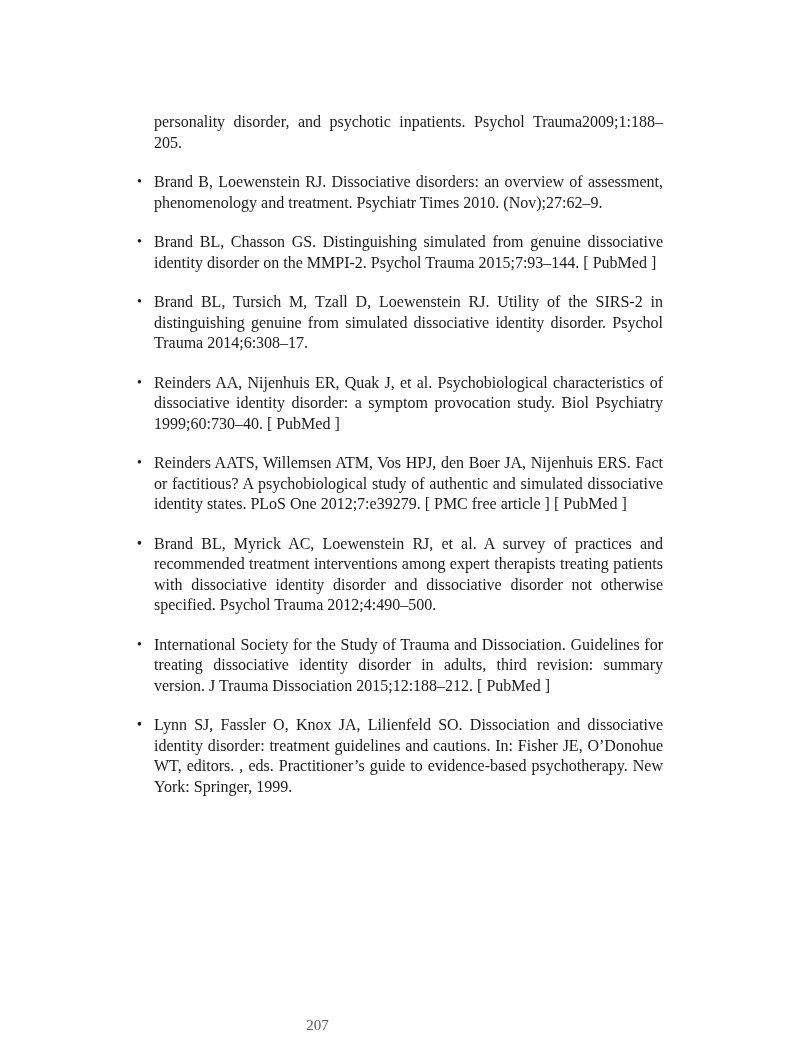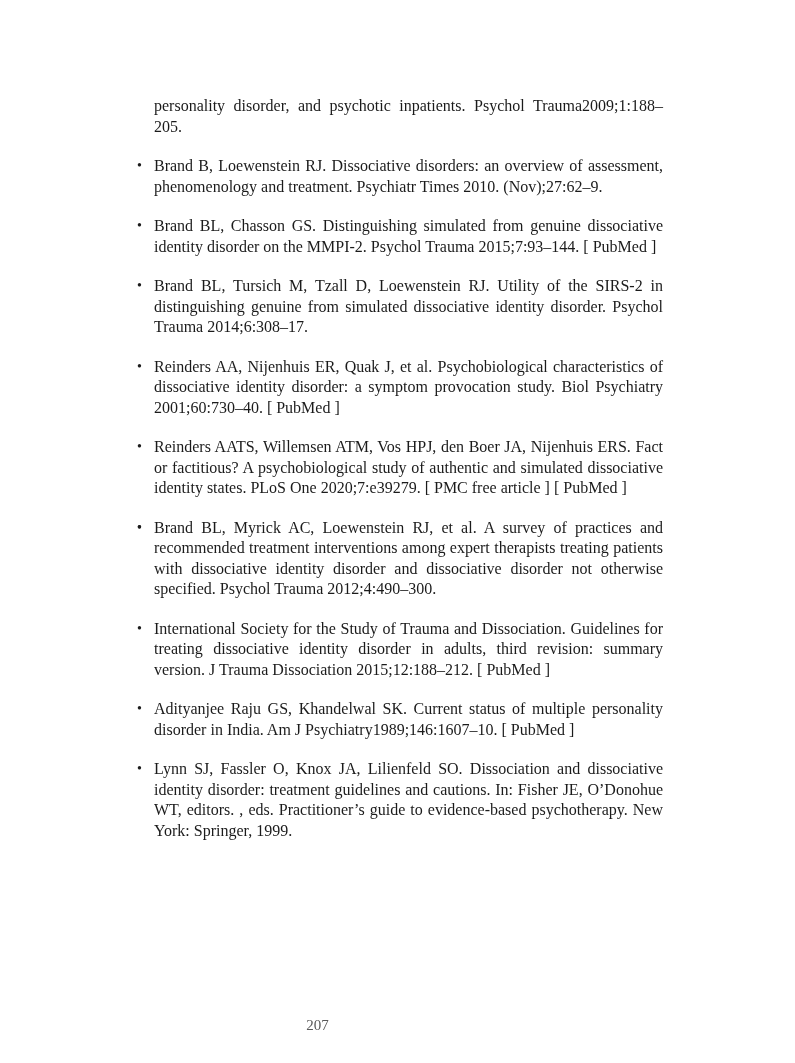--- a/index.html
+++ b/index.html
@@ -23,21 +23,21 @@
   .content {
     position: absolute;
     left: 137px;
     top: 96px;
     width: 526px;
     font-size: 16px;
     line-height: 20.5px;
     text-align: justify;
   }
   .ref {
-    margin: 0 0 19px 0;
+    margin: 16px 0 19px 0;
   }
   .cont {
     margin-left: 17px;
   }
   ul.ref-list {
     margin: 0;
     padding: 0;
     list-style: none;
   }
   ul.ref-list li {
@@ -83,40 +83,39 @@
       <li>
         <span class="marker">•</span>
         <span class="ref-text">Brand BL, Chasson GS. Distinguishing simulated from genuine dissociative identity disorder on the MMPI-2. Psychol Trauma 2015;7:93–144. [ PubMed ]</span>
       </li>
       <li>
         <span class="marker">•</span>
         <span class="ref-text">Brand BL, Tursich M, Tzall D, Loewenstein RJ. Utility of the SIRS-2 in distinguishing genuine from simulated dissociative identity disorder. Psychol Trauma 2014;6:308–17.</span>
       </li>
       <li>
         <span class="marker">•</span>
-        <span class="ref-text">Reinders AA, Nijenhuis ER, Quak J, et al. Psychobiological characteristics of dissociative identity disorder: a symptom provocation study. Biol Psychiatry 2001;60:730–40. [ PubMed ]</span>
+        <span class="ref-text">Reinders AA, Nijenhuis ER, Quak J, et al. Psychobiological characteristics of dissociative identity disorder: a symptom provocation study. Biol Psychiatry 1999;60:730–40. [ PubMed ]</span>
       </li>
       <li>
         <span class="marker">•</span>
-        <span class="ref-text">Reinders AATS, Willemsen ATM, Vos HPJ, den Boer JA, Nijenhuis ERS. Fact or factitious? A psychobiological study of authentic and simulated dissociative identity states. PLoS One 2020;7:e39279. [ PMC free article  ] [ PubMed ]</span>
+        <span class="ref-text">Reinders AATS, Willemsen ATM, Vos HPJ, den Boer JA, Nijenhuis ERS. Fact or factitious? A psychobiological study of authentic and simulated dissociative identity states. PLoS One 2012;7:e39279. [ PMC free article  ] [ PubMed ]</span>
       </li>
       <li>
         <span class="marker">•</span>
       </li>
       <li>
         <span class="marker">•</span>
-        <span class="ref-text">Brand BL, Myrick AC, Loewenstein RJ, et al. A survey of practices and recommended treatment interventions among expert therapists treating patients with dissociative identity disorder and dissociative disorder not otherwise specified. Psychol Trauma 2012;4:490–300.</span>
+        <span class="ref-text">Brand BL, Myrick AC, Loewenstein RJ, et al. A survey of practices and recommended treatment interventions among expert therapists treating patients with dissociative identity disorder and dissociative disorder not otherwise specified. Psychol Trauma 2012;4:490–500.</span>
       </li>
       <li>
         <span class="marker">•</span>
         <span class="ref-text">International Society for the Study of Trauma and Dissociation. Guidelines for treating dissociative identity disorder in adults, third revision: summary version. J Trauma Dissociation 2015;12:188–212. [ PubMed ]</span>
       </li>
       <li>
         <span class="marker">•</span>
-        <span class="ref-text">Adityanjee Raju GS, Khandelwal SK. Current status of multiple personality disorder in India. Am J Psychiatry1989;146:1607–10. [ PubMed ]</span>
       </li>
       <li>
         <span class="marker">•</span>
         <span class="ref-text">Lynn SJ, Fassler O, Knox JA, Lilienfeld SO. Dissociation and dissociative identity disorder: treatment guidelines and cautions. In: Fisher JE, O’Donohue WT, editors. , eds. Practitioner’s guide to evidence-based psychotherapy. New York: Springer, 1999.</span>
       </li>
     </ul>
   </div>
 
   <div class="page-number">207</div>
 </div>

